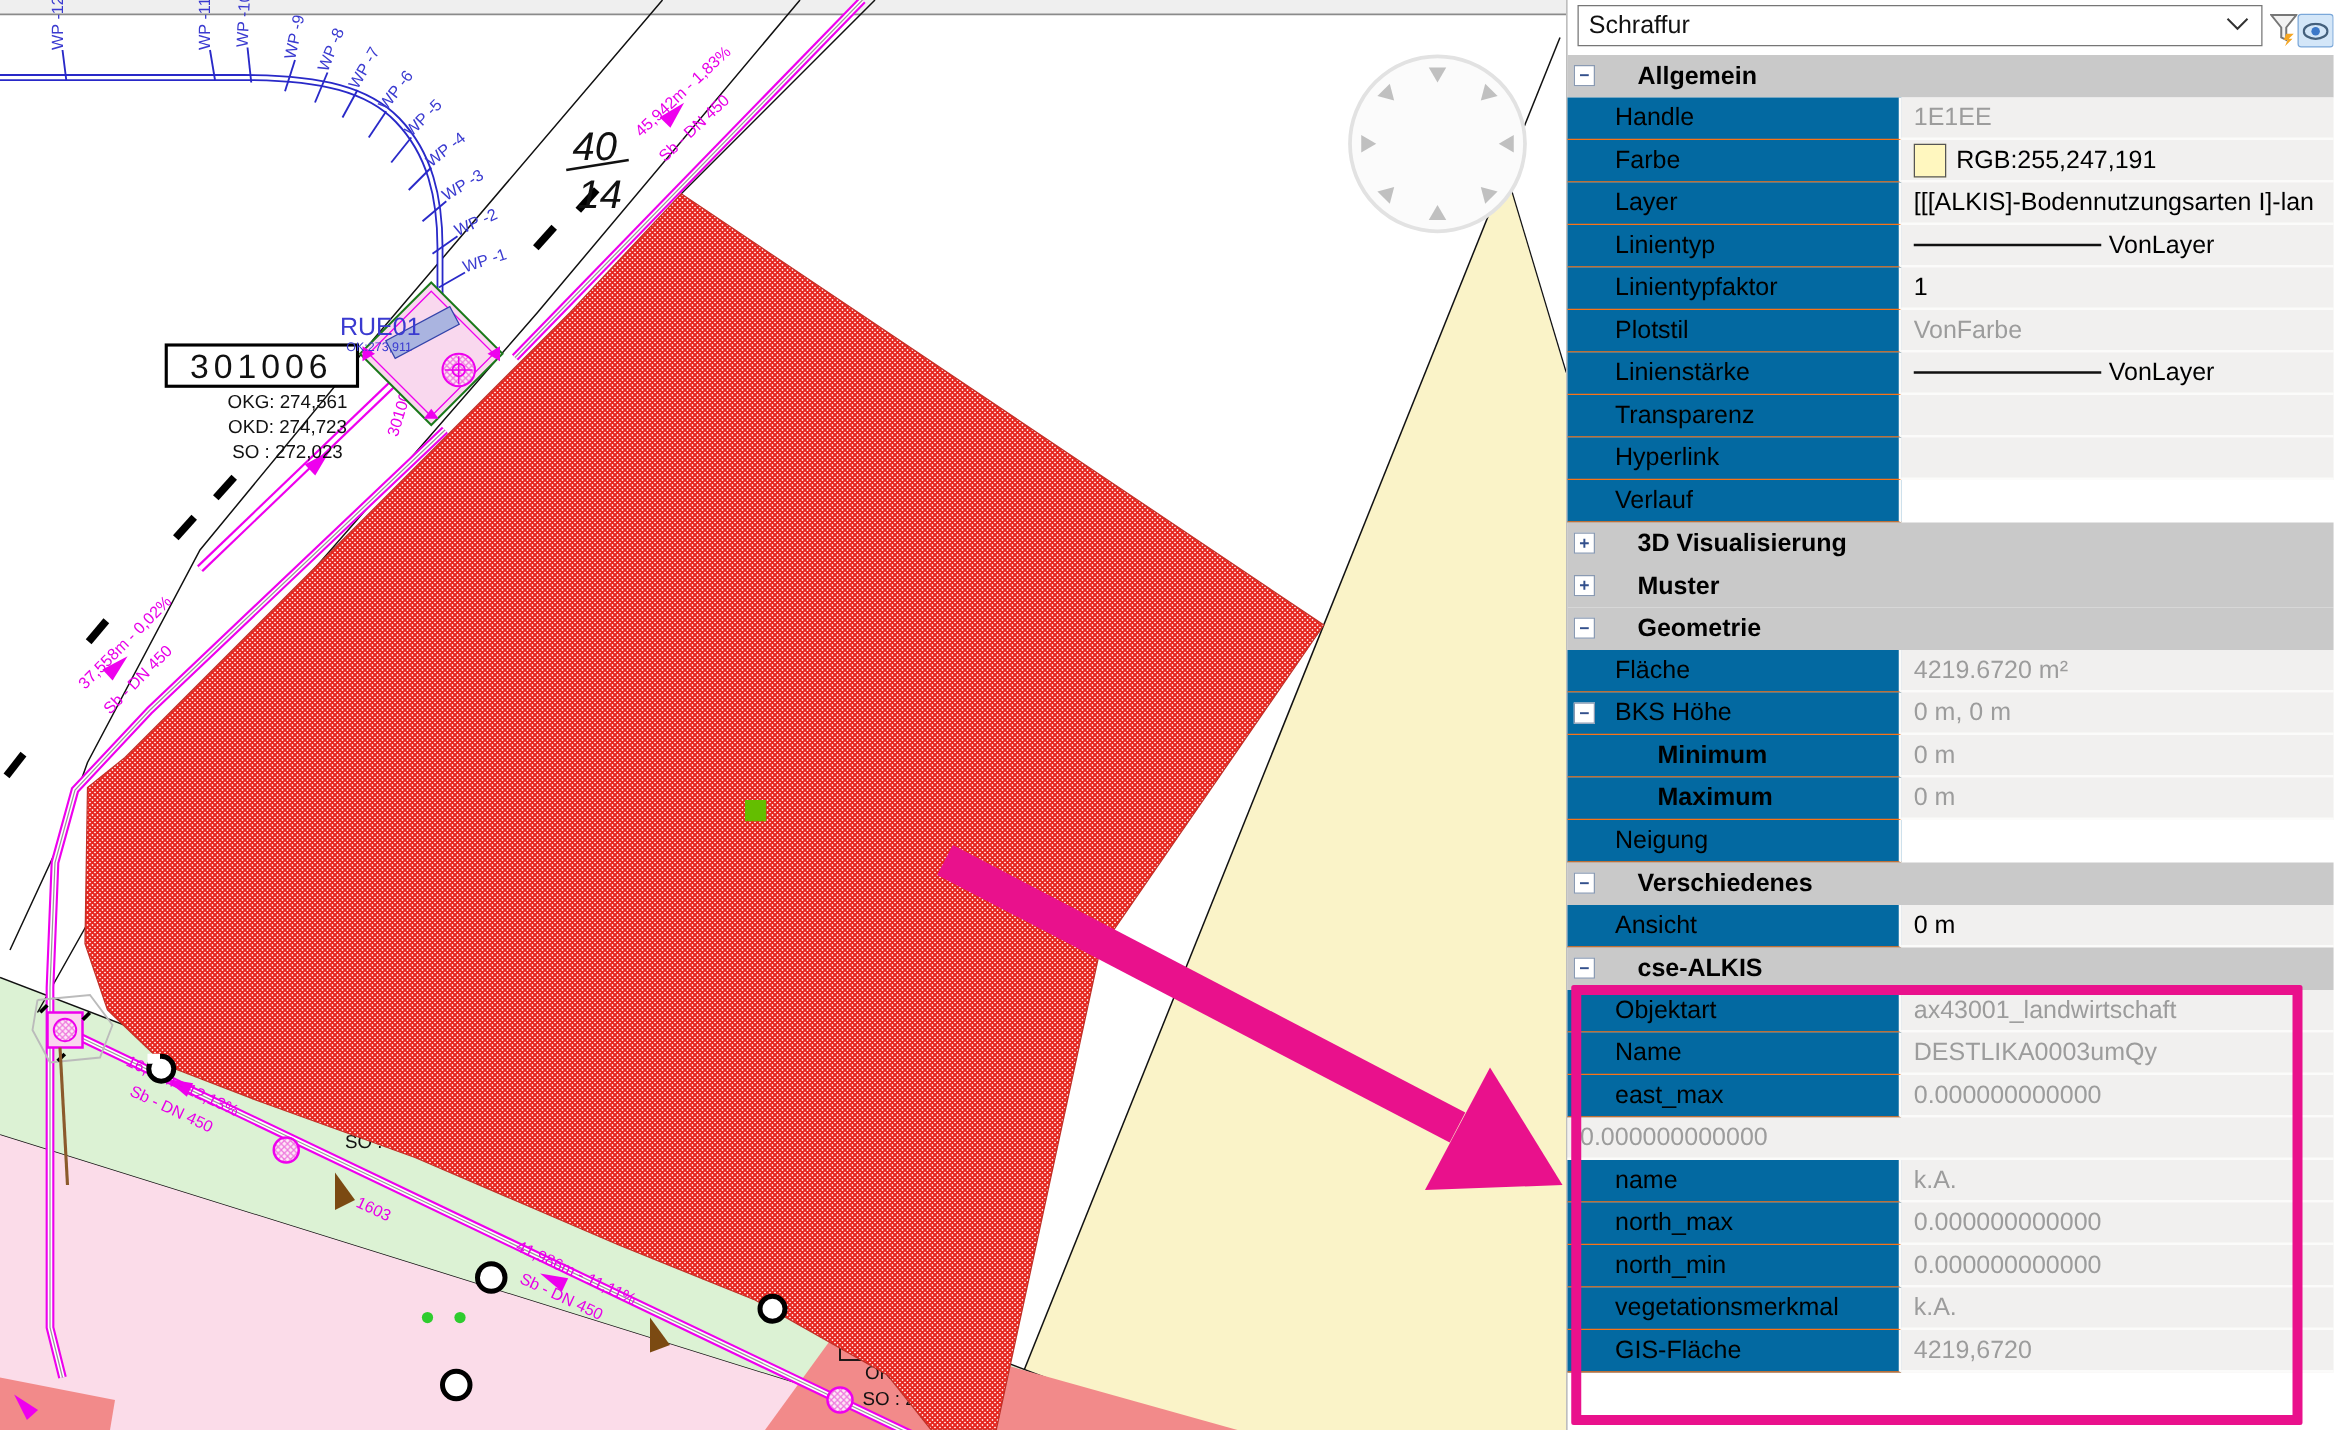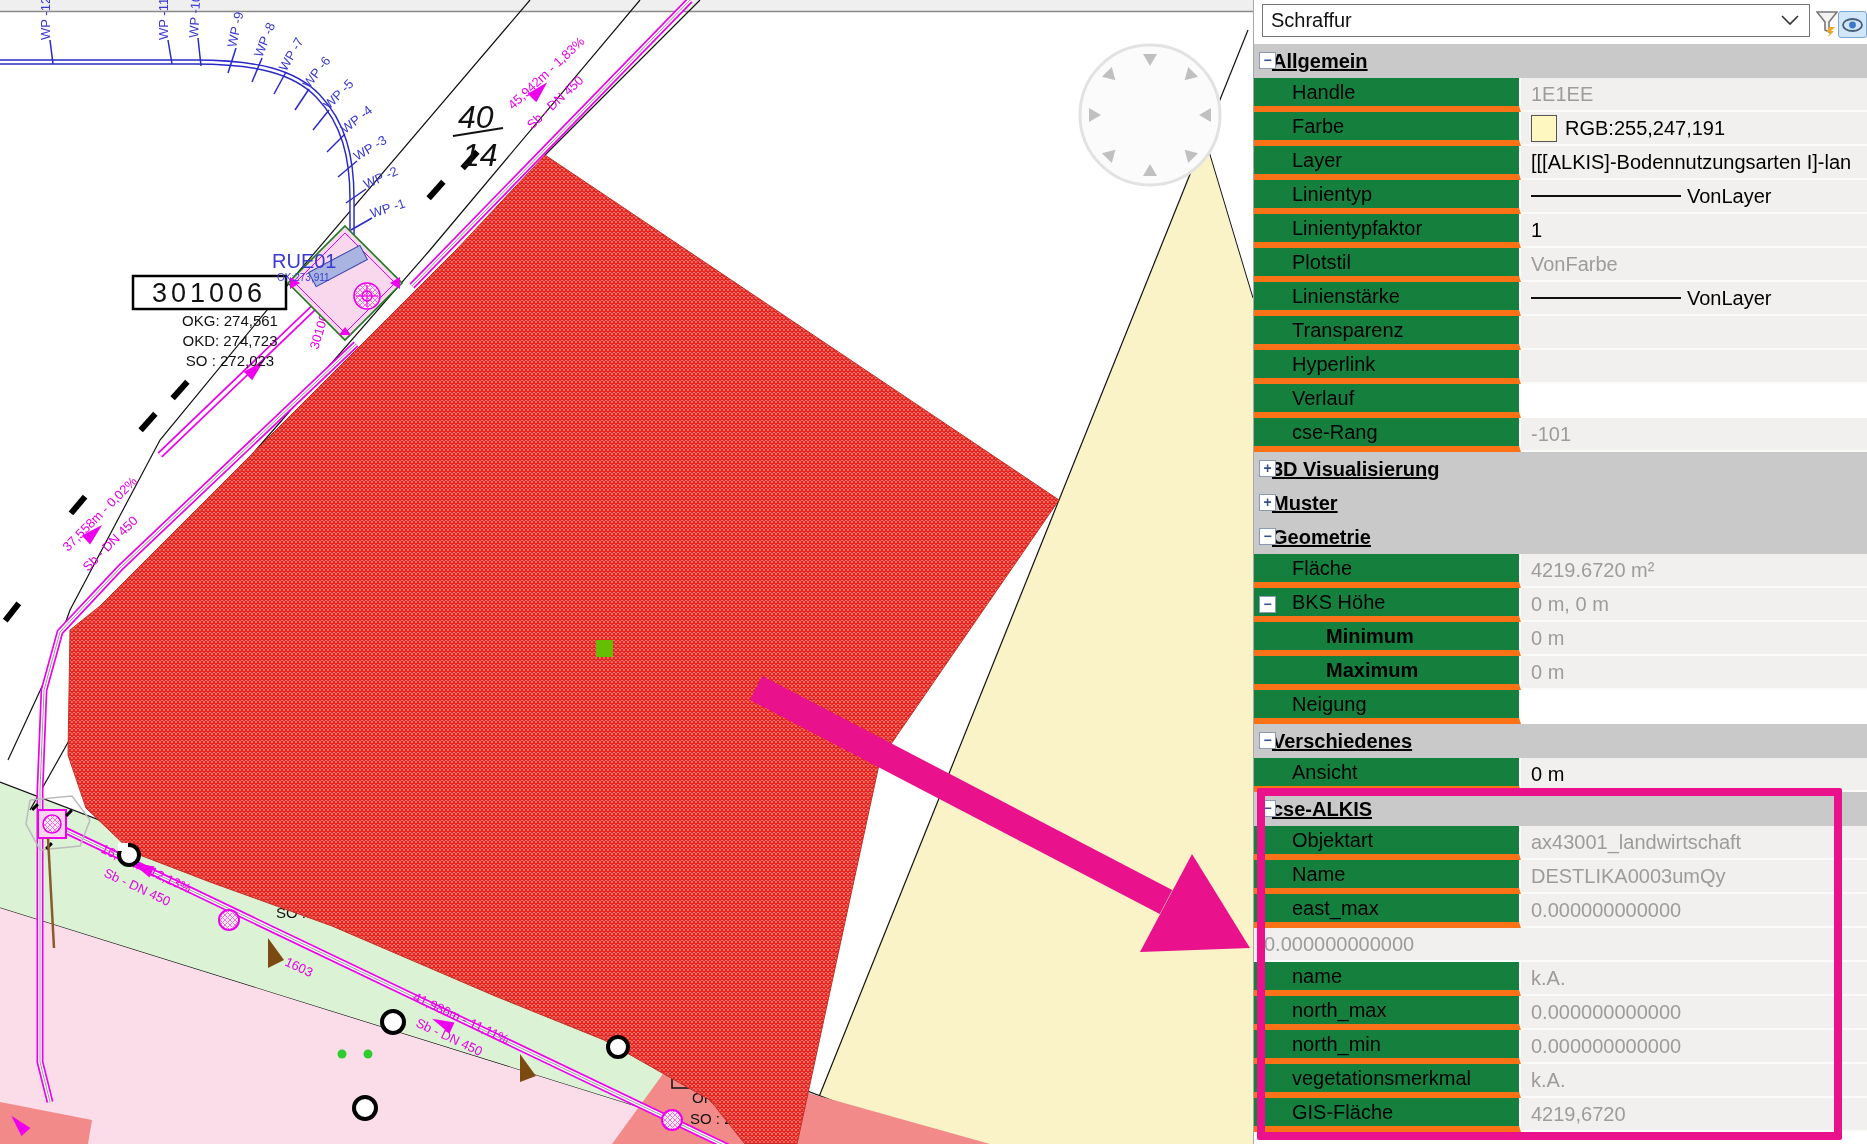--- a/index.html
+++ b/index.html
@@ -16,26 +16,26 @@
         padding:0 8px;box-sizing:border-box;font-size:20px;color:#111;}
   #selectorbar .chev{margin-left:auto;}
   .topicon{position:absolute;top:11px;}
   #eyebox{left:584px;width:27px;height:25px;background:#d3e6f8;border:1px solid #7aa7d9;
           border-radius:3px;display:flex;align-items:center;justify-content:center;}
   #funnel{left:562px;width:20px;height:25px;}
   #grid{position:absolute;left:0;top:44px;width:614px;}
   .row{height:34px;box-sizing:border-box;position:relative;font-size:20px;}
   .row.section{background:#c9c9c9;font-weight:bold;color:#000;
                display:flex;align-items:center;}
-  .row.section .slabel{margin-left:18px;text-decoration:underline;}
+  .row.section .slabel{margin-left:56px;}
   .exp{position:absolute;left:5px;top:8px;width:17px;height:17px;background:#fff;
        border:1px solid #8a9ab2;color:#33508c;font-size:14px;line-height:15px;
        text-align:center;font-weight:bold;box-sizing:border-box;}
   .row.prop{display:flex;}
-  .lcell{width:267px;background:#15803d;border-bottom:6px solid #f97316;
+  .lcell{width:267px;background:#0369a1;border-bottom:1px solid #f97316;
          border-right:2px solid #fbfbfa;display:flex;align-items:center;
          padding-left:38px;box-sizing:border-box;color:#000;overflow:hidden;white-space:nowrap;}
   .lcell.ind{padding-left:72px;font-weight:bold;}
   .vcell{flex:1;background:#f1f0ef;border-bottom:2px solid #fbfbfa;display:flex;
          align-items:center;padding-left:10px;box-sizing:border-box;overflow:hidden;
          white-space:nowrap;color:#000;}
   .vcell.gray{color:#9c9c9c;}
   .swatch{width:24px;height:25px;background:#fff7bf;border:1px solid #555;
           margin-right:8px;flex:0 0 auto;}
   .ltline{width:150px;height:2px;background:#111;margin-right:6px;flex:0 0 auto;}
@@ -317,24 +317,20 @@
           <div class="lcell">Transparenz</div>
           <div class="vcell"></div>
         </div>
         <div class="row prop">
           <div class="lcell">Hyperlink</div>
           <div class="vcell"></div>
         </div>
         <div class="row prop">
           <div class="lcell">Verlauf</div>
         </div>
-        <div class="row prop">
-          <div class="lcell">cse-Rang</div>
-          <div class="vcell gray">-101</div>
-        </div>
         <div class="row section">
           <span class="exp">+</span>
           <span class="slabel">3D Visualisierung</span>
         </div>
         <div class="row section">
           <span class="exp">+</span>
           <span class="slabel">Muster</span>
         </div>
         <div class="row section">
           <span class="exp">−</span>

